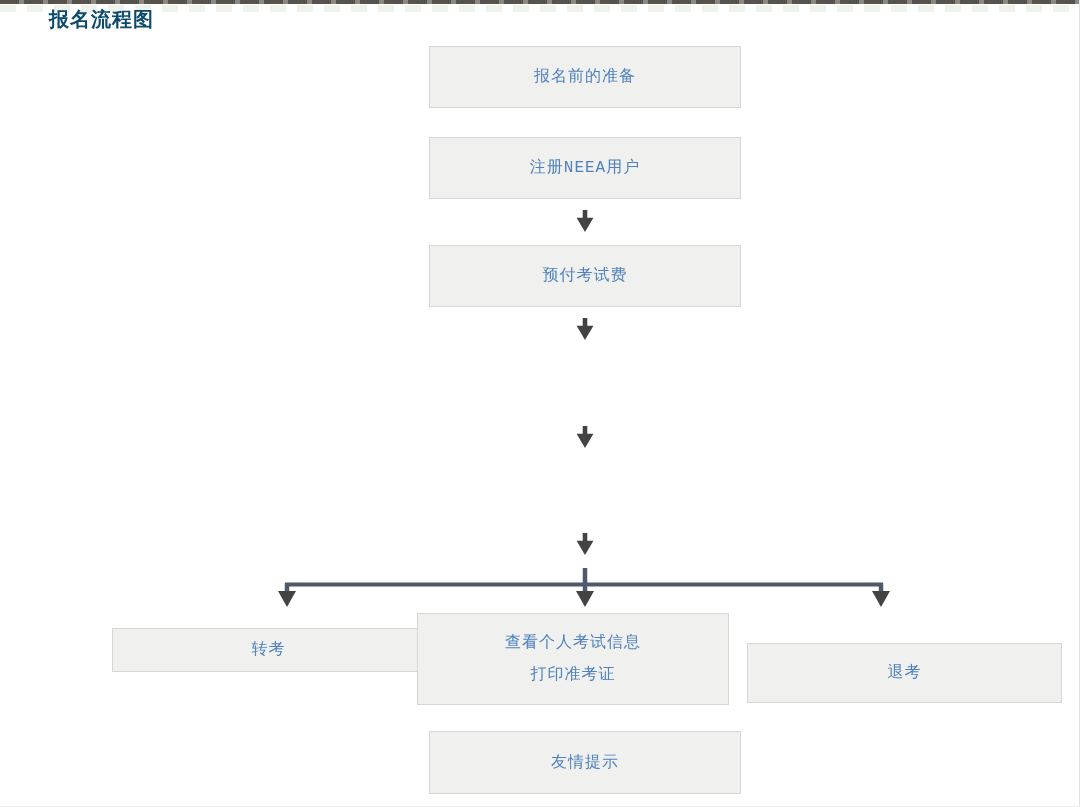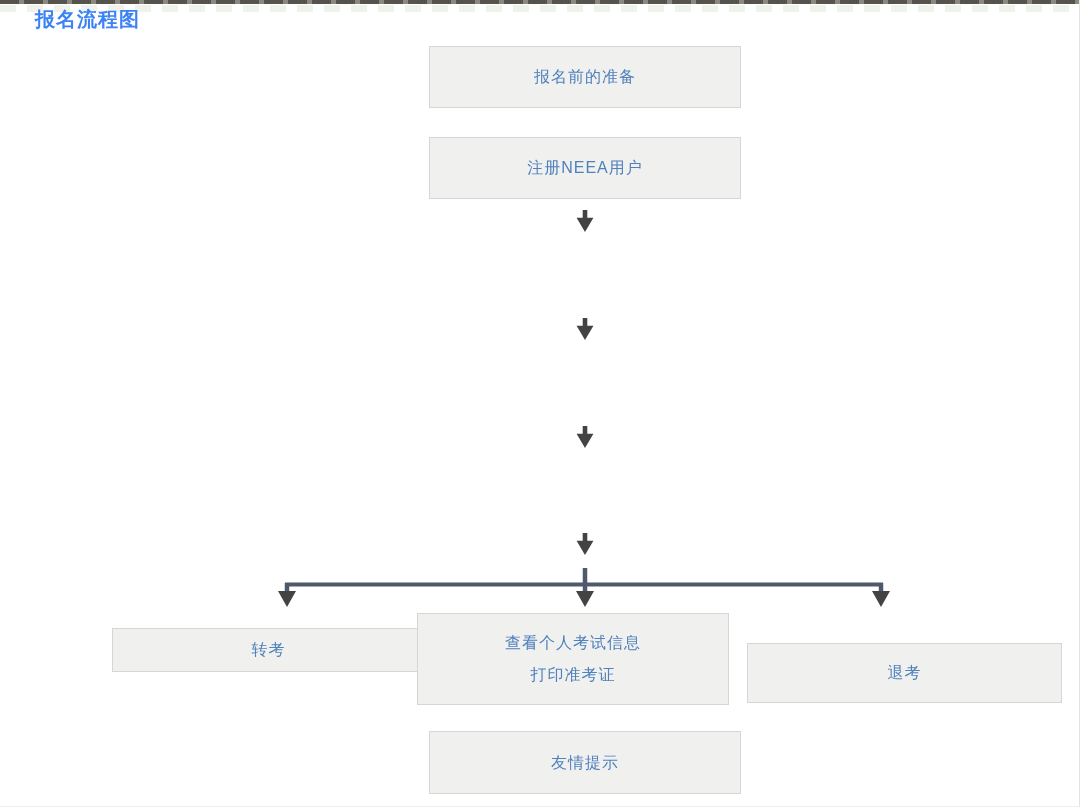--- a/index.html
+++ b/index.html
@@ -28,41 +28,42 @@
     position: absolute;
     left: 0; top: 5px;
     width: 1080px; height: 7px;
     background: repeating-linear-gradient(90deg,
       #f0f2ec 0px, #f0f2ec 16px,
       #ffffff 16px, #ffffff 27px);
   }
 
   .page-title {
     position: absolute;
-    left: 35px; top: 6px;
+    left: 49px; top: 6px;
     font-size: 20px;
     font-weight: bold;
-    color: #3b82f6;
+    color: #0c4a6e;
     letter-spacing: 1px;
   }
 
   .flow-box {
     position: absolute;
     box-sizing: border-box;
     background: #f0f0ef;
     border: 1px solid #d6d6d6;
     display: flex;
     align-items: center;
     justify-content: center;
     flex-direction: column;
     color: #4f81bd;
     font-size: 16px;
     letter-spacing: 1px;
     cursor: pointer;
     text-align: center;
+    font-family: Liberation Mono, monospace;
   }
   .flow-box .line { display: block; line-height: 32px; }
 
   .main-col { left: 429px; width: 312px; height: 62px; }
 
   .arrow-icon {
     position: absolute;
     left: 575px;
     width: 20px;
     height: 23px;
@@ -90,20 +91,23 @@
 
   <div class="flow-box main-col" style="top:137px">
     <span class="line">注册NEEA用户</span>
   </div>
 
   <svg class="arrow-icon" style="top:210px" viewBox="0 0 20 24">
     <rect x="7.6" y="0" width="4.8" height="11" fill="#434343"></rect>
     <polygon points="1.2,8 18.8,8 10,23" fill="#434343"></polygon>
   </svg>
 
+  <div class="flow-box main-col" style="top:245px">
+    <span class="line">预付考试费</span>
+  </div>
 
   <svg class="arrow-icon" style="top:318px" viewBox="0 0 20 24">
     <rect x="7.6" y="0" width="4.8" height="11" fill="#434343"></rect>
     <polygon points="1.2,8 18.8,8 10,23" fill="#434343"></polygon>
   </svg>
 
 
   <svg class="arrow-icon" style="top:426px" viewBox="0 0 20 24">
     <rect x="7.6" y="0" width="4.8" height="11" fill="#434343"></rect>
     <polygon points="1.2,8 18.8,8 10,23" fill="#434343"></polygon>

